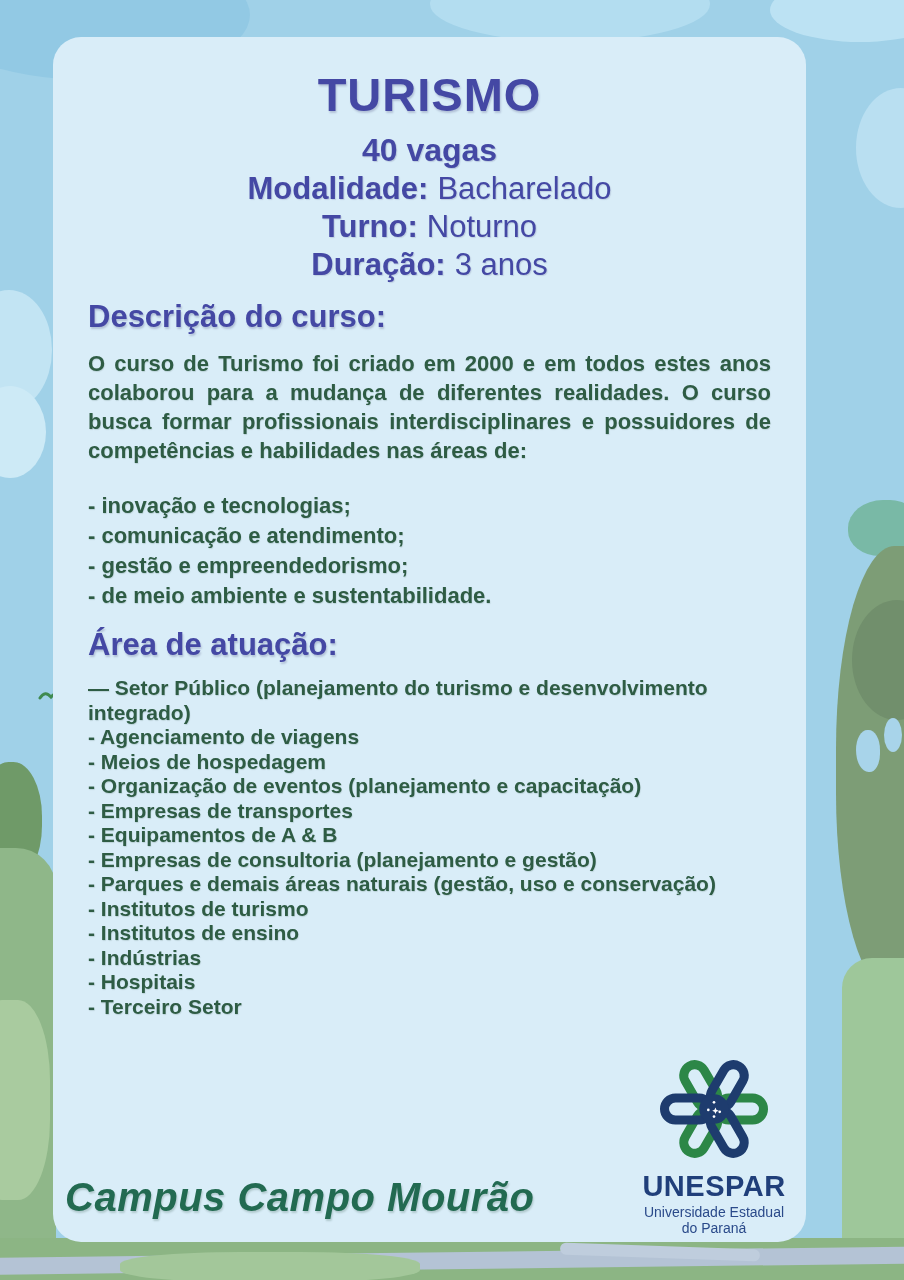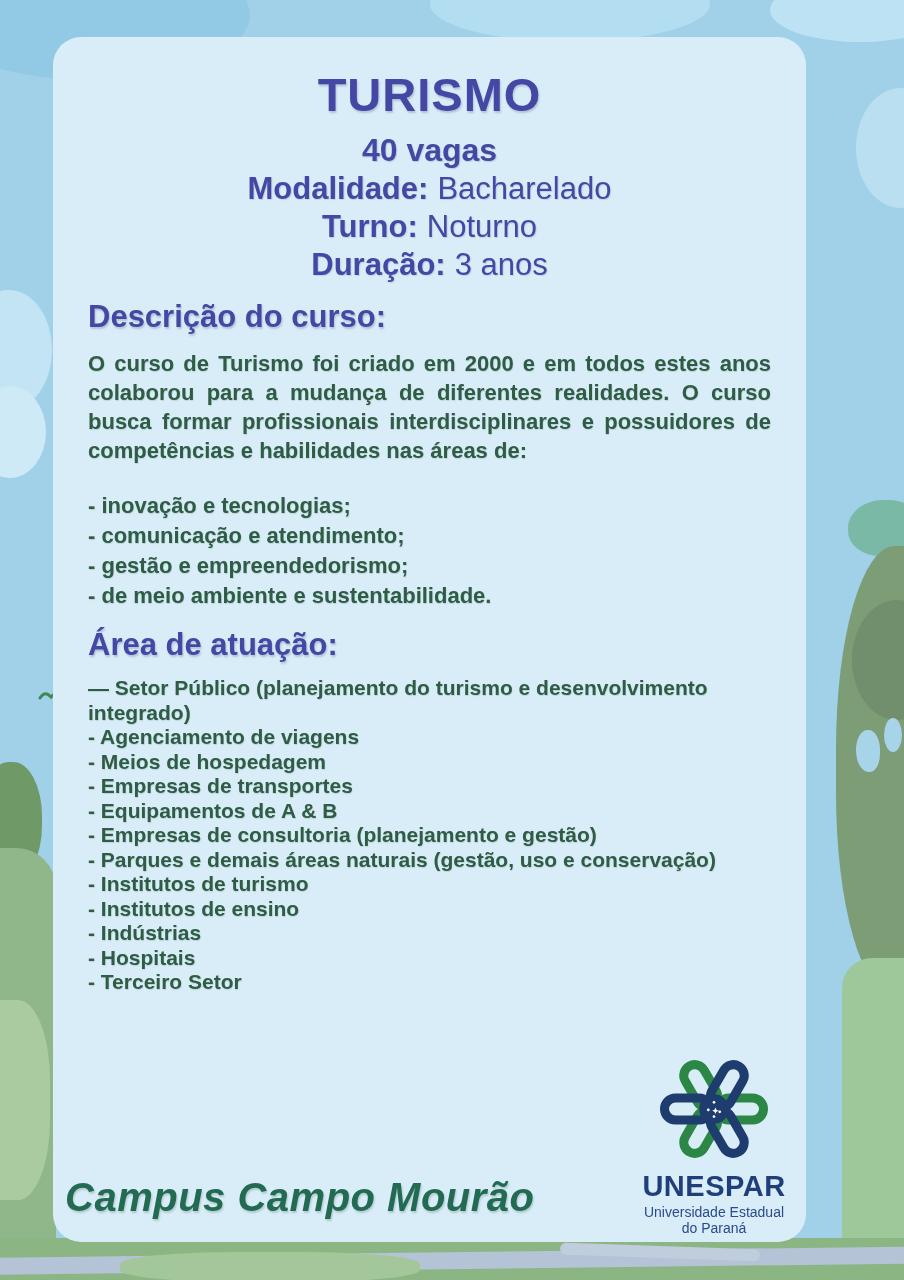--- a/index.html
+++ b/index.html
@@ -134,20 +134,21 @@
       <li>- de meio ambiente e sustentabilidade.</li>
     </ul>
   </div>
 
   <div class="section section-areas">
     <h2>Área de atuação:</h2>
     <ul class="area-list">
       <li>— Setor Público (planejamento do turismo e desenvolvimento integrado)</li>
       <li>- Agenciamento de viagens</li>
       <li>- Meios de hospedagem</li>
+      <li>- Organização de eventos (planejamento e capacitação)</li>
       <li>- Empresas de transportes</li>
       <li>- Equipamentos de A &amp; B</li>
       <li>- Empresas de consultoria (planejamento e gestão)</li>
       <li>- Parques e demais áreas naturais (gestão, uso e conservação)</li>
       <li>- Institutos de turismo</li>
       <li>- Institutos de ensino</li>
       <li>- Indústrias</li>
       <li>- Hospitais</li>
       <li>- Terceiro Setor</li>
     </ul>

